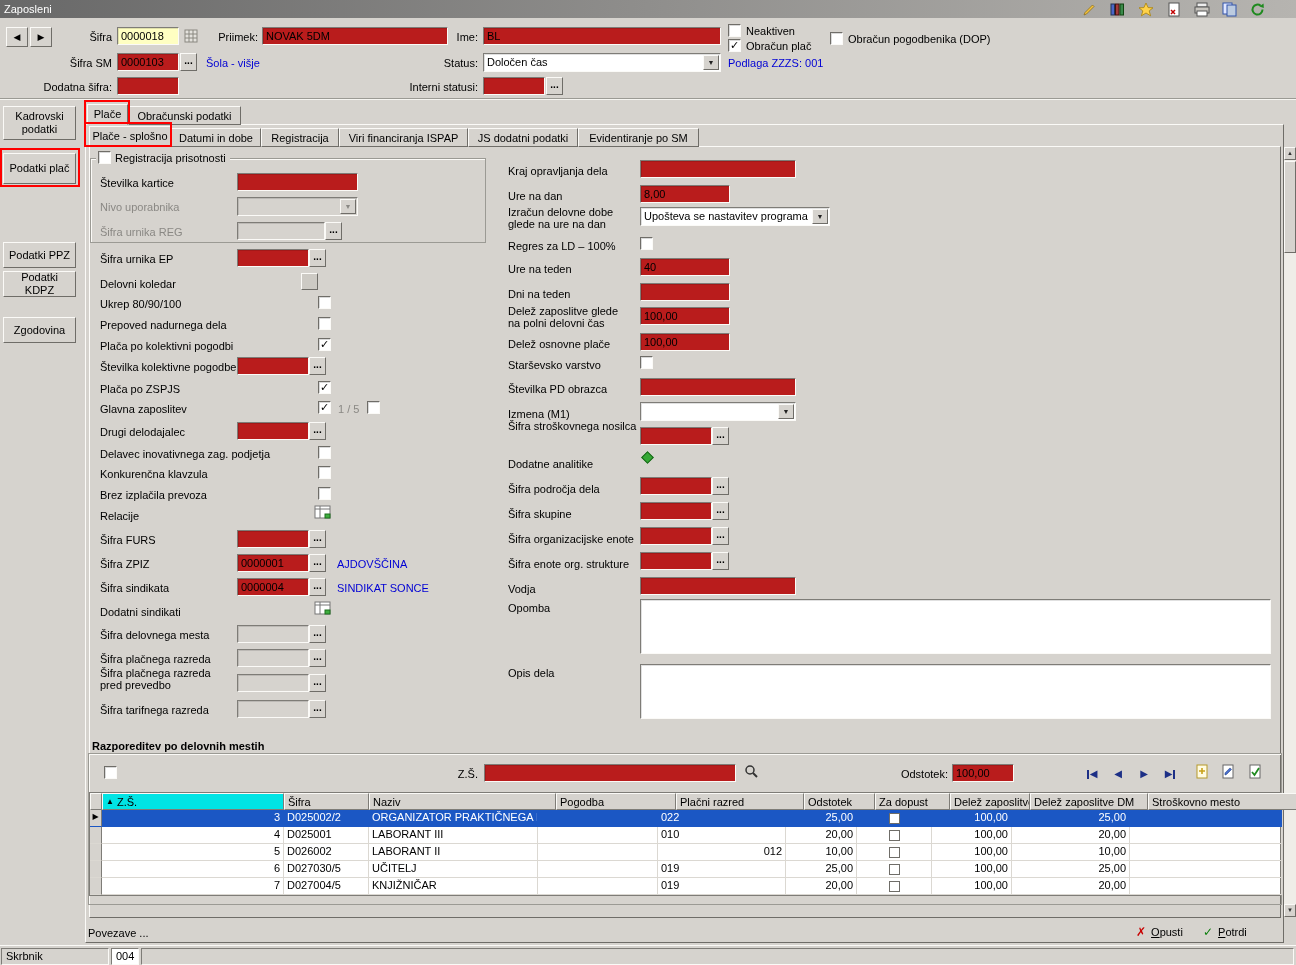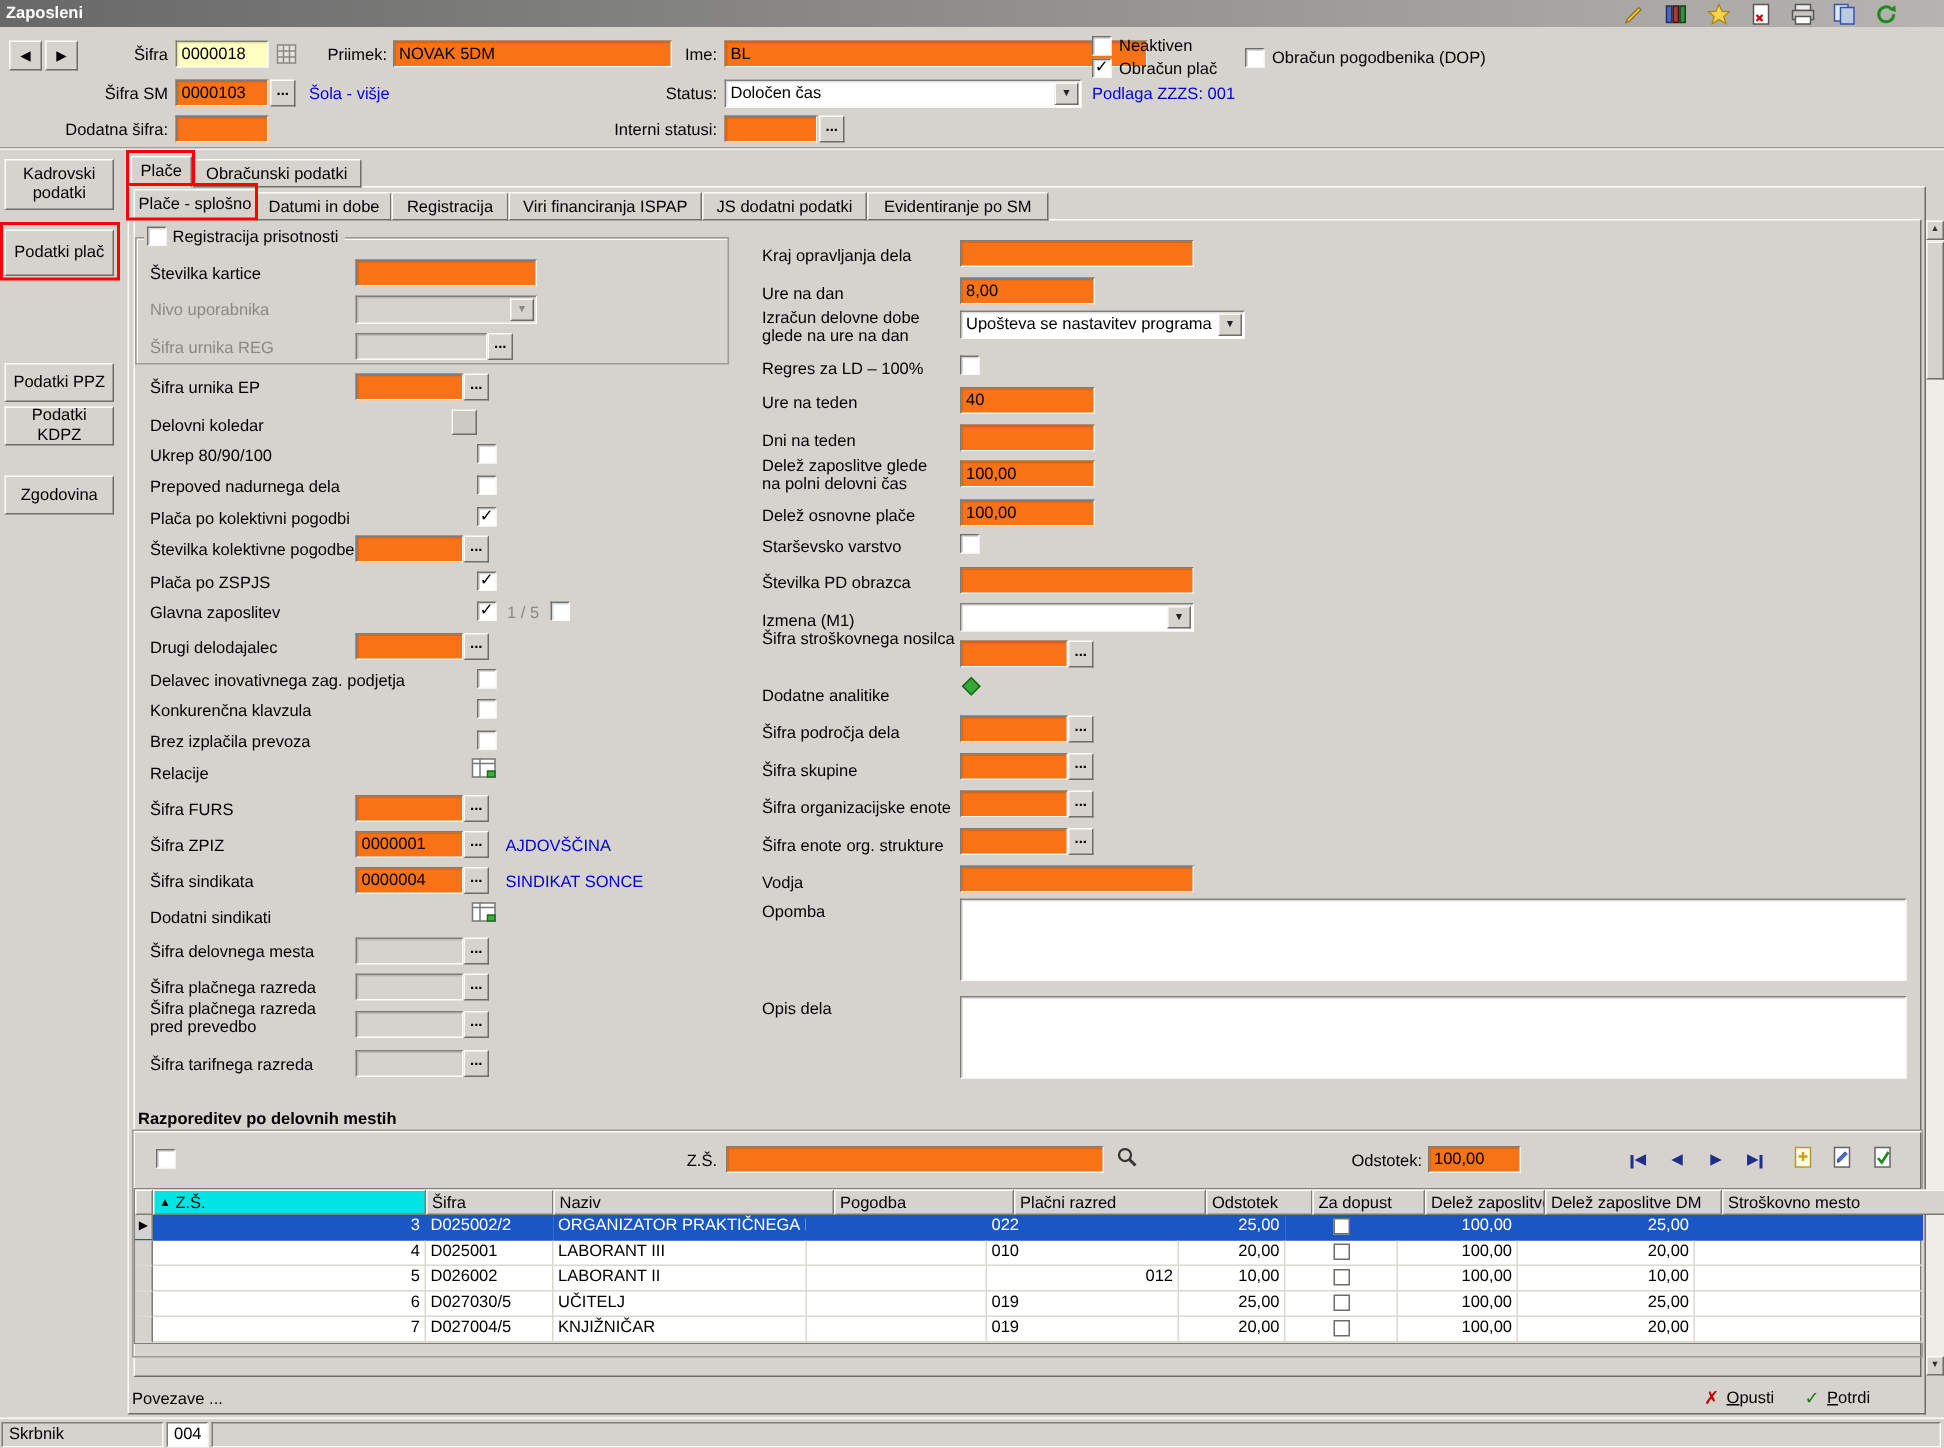--- a/index.html
+++ b/index.html
@@ -1,30 +1,30 @@
 <!DOCTYPE html>
 <html><head>
 <meta charset="utf-8">
 <style>
   *{margin:0;padding:0;box-sizing:border-box}
   html,body{width:1296px;height:965px}
   body{position:relative;background:#d6d3ce;font-family:"Liberation Sans","DejaVu Sans",sans-serif;font-size:11px;color:#000;overflow:hidden}
   .abs{position:absolute}
   
   .titlebar{position:absolute;left:0;top:0;width:1296px;height:18px;background:linear-gradient(to right,#686868,#b6b4b0);display:flex;align-items:center;padding-left:4px}
-  .tb-title{color:#fff;font-weight:bold}
+  .tb-title{color:#fff;font-weight:normal}
   .tb-icons{position:absolute;right:30px;top:1px;display:flex;gap:11px;align-items:center}
   .tbi{width:17px;height:16px;display:flex;align-items:center;justify-content:center}
   
   .lbl{position:absolute;white-space:nowrap;line-height:13px}
   .lbl.r{text-align:right}
   .lbl.dis{color:#8a8884}
   .lbl.b{font-weight:bold}
   .link{position:absolute;color:#0000d4;white-space:nowrap;line-height:13px}
-  .inp{position:absolute;height:18px;background:#f97316;border:1px solid;border-color:#7e7c77 #fbfaf7 #fbfaf7 #7e7c77;box-shadow:inset 1px 1px 0 rgba(0,0,0,.12);padding:2px 3px;line-height:12px;white-space:nowrap;overflow:hidden}
+  .inp{position:absolute;height:18px;background:#b91c1c;border:1px solid;border-color:#7e7c77 #fbfaf7 #fbfaf7 #7e7c77;box-shadow:inset 1px 1px 0 rgba(0,0,0,.12);padding:2px 3px;line-height:12px;white-space:nowrap;overflow:hidden}
   .inp.dis{background:#d6d3ce}
   .inp.yel{background:#ffffc2}
   .inp.num{text-align:left}
   .txtarea{position:absolute;background:#fff;border:1px solid;border-color:#7e7c77 #fbfaf7 #fbfaf7 #7e7c77;box-shadow:inset 1px 1px 0 rgba(0,0,0,.12)}
   .dots{position:absolute;width:17px;height:18px;background:#d6d3ce;border:1px solid;border-color:#fbfaf7 #6f6d68 #6f6d68 #fbfaf7;text-align:center;line-height:13px;font-weight:bold;font-size:10px;letter-spacing:0}
   .combo{position:absolute;height:19px;background:#fff;border:1px solid;border-color:#7e7c77 #fbfaf7 #fbfaf7 #7e7c77;box-shadow:inset 1px 1px 0 rgba(0,0,0,.12)}
   .combo .cval{position:absolute;left:3px;top:2px;right:18px;line-height:13px;white-space:nowrap;overflow:hidden}
   .combo .cbtn{position:absolute;right:1px;top:1px;width:16px;height:15px;background:#d6d3ce;border:1px solid;border-color:#fbfaf7 #6f6d68 #6f6d68 #fbfaf7;text-align:center;font-size:7px;line-height:14px;color:#222}
   .combo.dis{background:#d6d3ce}
   .combo.dis .cbtn{color:#8a8884}
@@ -129,21 +129,21 @@
 <div class="inp yel" style="left:117px;top:27px;width:62px">0000018</div>
 <span class="abs" style="left:184px;top:29px"><svg width="14" height="14">
       <rect x="1" y="1" width="12" height="12" fill="#e4e2dd" stroke="#8a8880"></rect>
       <path d="M1 5h12M1 9h12M5 1v12M9 1v12" stroke="#8a8880"></path>
     </svg></span>
 
 <div class="lbl r" style="left:214px;top:31px;width:44px">Priimek:</div>
 <div class="inp" style="left:262px;top:27px;width:186px">NOVAK 5DM</div>
 
 <div class="lbl r" style="left:448px;top:31px;width:30px">Ime:</div>
-<div class="inp" style="left:483px;top:27px;width:282px">BL</div>
+<div class="inp" style="left:483px;top:27px;width:238px">BL</div>
 
 <div class="cb" style="left:728px;top:24px"></div>
 <div class="lbl" style="left:746px;top:25px">Neaktiven</div>
 <div class="cb" style="left:728px;top:39px"><span>✓</span></div>
 <div class="lbl" style="left:746px;top:40px">Obračun plač</div>
 <div class="cb" style="left:830px;top:32px"></div>
 <div class="lbl" style="left:848px;top:33px">Obračun pogodbenika (DOP)</div>
 
 <div class="lbl r" style="left:40px;top:57px;width:72px">Šifra SM</div>
 <div class="inp" style="left:117px;top:53px;width:62px">0000103</div>

